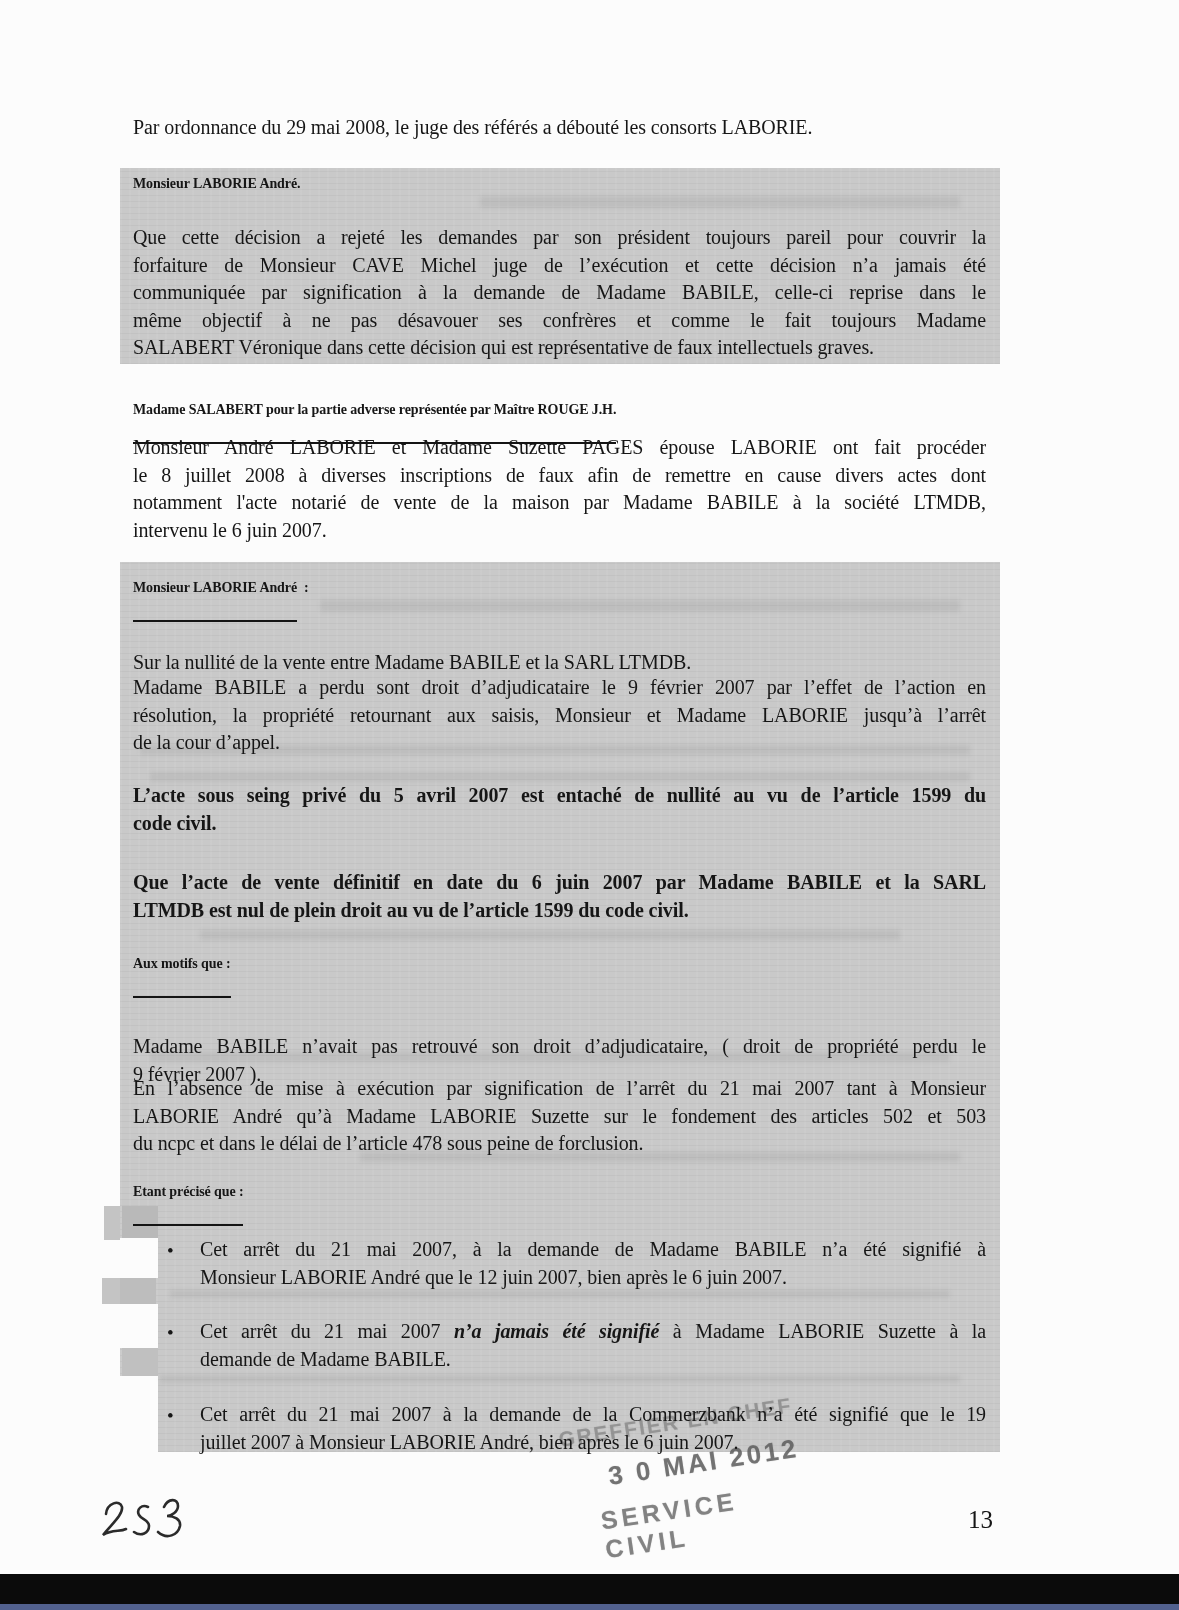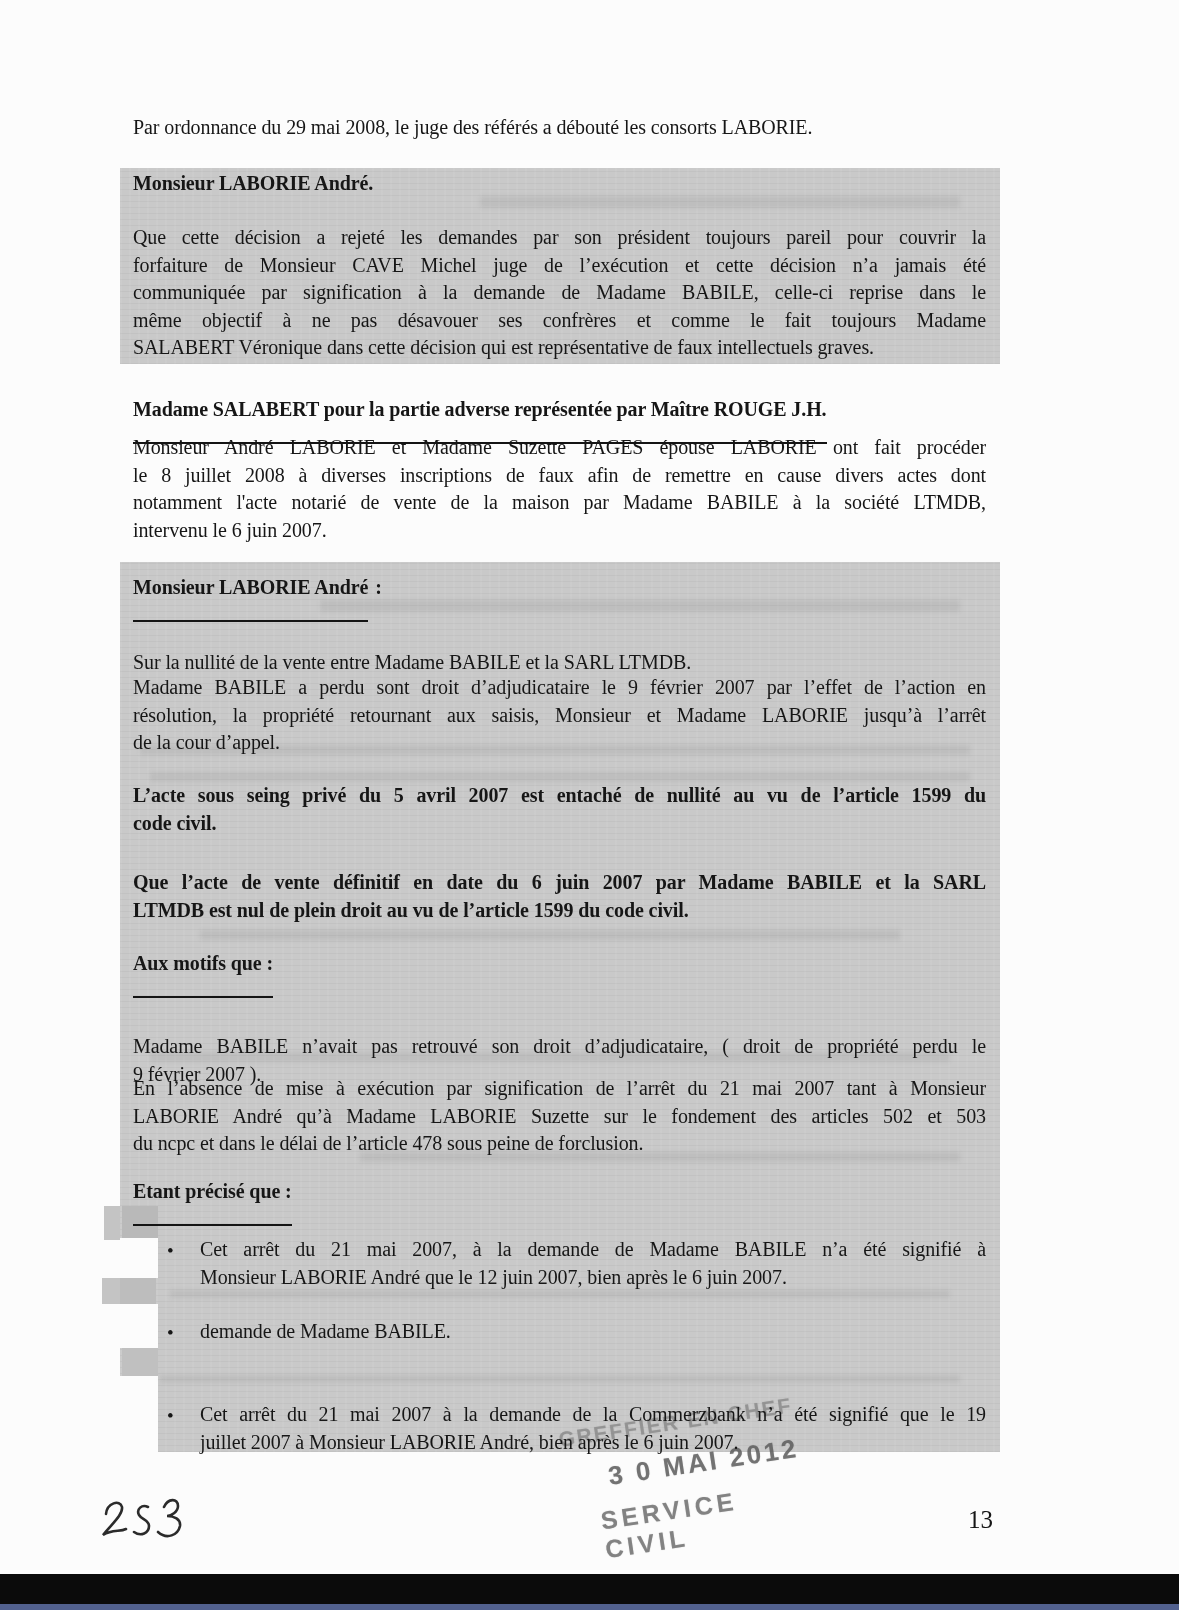--- a/index.html
+++ b/index.html
@@ -22,21 +22,21 @@
   .ghost{ position:absolute; background:rgba(60,60,60,.075); filter:blur(2px); border-radius:2px; }
 
   
   .block{
     position:absolute; left:133px; width:853px;
     font-size:20px; line-height:27.5px; letter-spacing:-0.1px;
     z-index:3;
   }
   .tline{ white-space:nowrap; }
   .tline.stretch{ text-align:justify; text-align-last:justify; }
-  .heading{ font-weight:bold; font-size:20px; }
+  .heading{ font-weight:bold; font-size:14px; }
   .u{ display:inline-block; border-bottom:2.4px solid #141414; padding-bottom:18px; }
   .boldpara{ font-weight:bold; }
   .bi{ font-weight:bold; font-style:italic; }
 
   .p1{ top:114px; }
   .h1{ top:170px; }
   .para1{ top:224px; }
   .h2{ top:396px; }
   .p2{ top:434px; }
   .h3{ top:574px; }
@@ -148,20 +148,21 @@
   <div class="bullet b1">
     <span class="dot">•</span>
     <div>
         <div class="tline stretch">Cet arrêt du 21 mai 2007, à la demande de Madame BABILE n’a été signifié à</div>
         <div class="tline">Monsieur LABORIE André que le 12 juin 2007, bien après le 6 juin 2007.</div>
       </div>
   </div>
 
   <div class="bullet b2">
     <span class="dot">•</span>
+    <div class="tline stretch"><span>Cet arrêt du 21 mai 2007 </span><span class="bi">n’a jamais été signifié</span><span> à Madame LABORIE Suzette à la</span></div>
     <div class="tline">demande de Madame BABILE.</div>
   </div>
 
   <div class="bullet b3">
     <span class="dot">•</span>
     <div>
         <div class="tline stretch">Cet arrêt du 21 mai 2007 à la demande de la Commerzbank n’a été signifié que le 19</div>
         <div class="tline">juillet 2007 à Monsieur LABORIE André, bien après le 6 juin 2007.</div>
       </div>
   </div>

